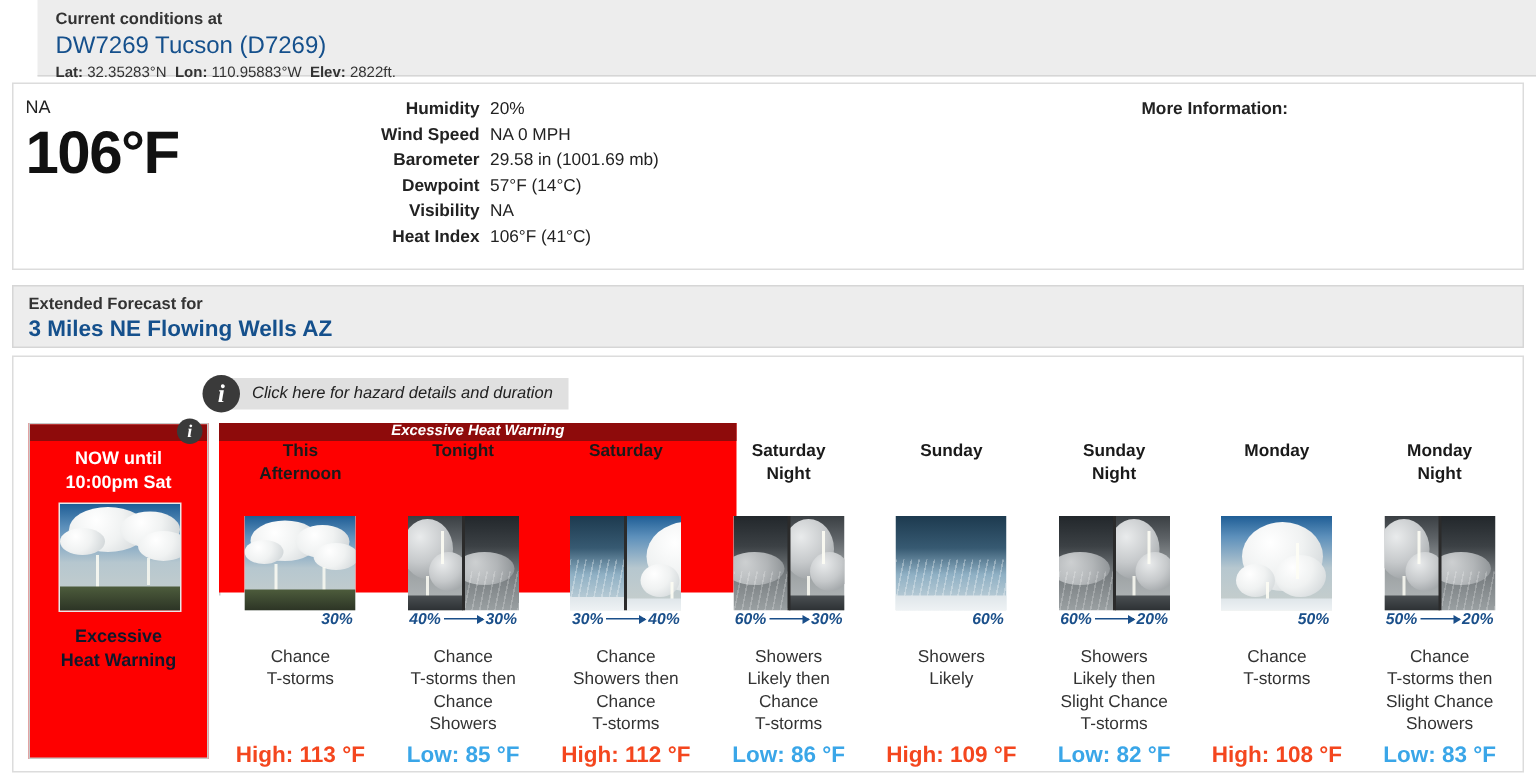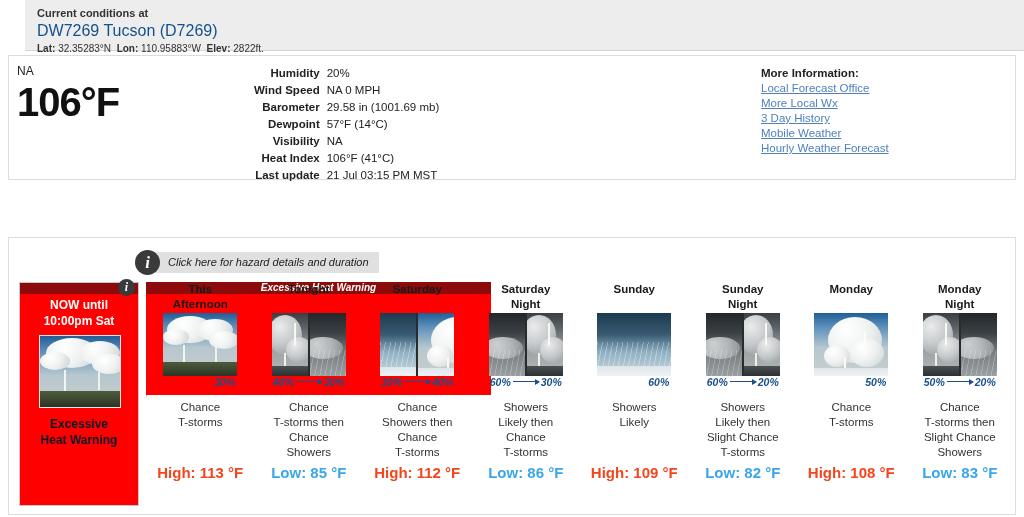--- a/index.html
+++ b/index.html
@@ -109,21 +109,21 @@
     position:absolute; left:0; top:0; width:100%; height:12px; background:#8e0b0b;
     color:#fff; font-size:10px; font-style:italic; font-weight:bold;
     text-align:center; line-height:12px;
   }
 
   
   .cols { position:absolute; left:137px; top:44px; width:868px; height:232px; display:flex; z-index:2; }
   .col { width:108.5px; position:relative; }
   .col .day {
     text-align:center; font-size:11.5px; font-weight:bold; color:#1a1a1a;
-    line-height:15px; height:31px;
+    line-height:15px; padding-top:12px; height:62px;
   }
   .col .iconwrap {
     position:relative; width:74px; height:63px; margin:0 auto;
     background:#fff; overflow:hidden;
   }
   .col .iconwrap.split { display:flex; }
   .col .half { width:37px; height:63px; position:relative; overflow:hidden; }
   .col .splitline {
     position:absolute; left:36px; top:0; width:2px; height:63px;
     background:#2b2b2b; z-index:4;
@@ -219,40 +219,33 @@
               <td class="v">57°F (14°C)</td>
             </tr>
             <tr>
               <td class="k">Visibility</td>
               <td class="v">NA</td>
             </tr>
             <tr>
               <td class="k">Heat Index</td>
               <td class="v">106°F (41°C)</td>
             </tr>
-            <tr>
-              <td class="k">Last update</td>
-              <td class="v">21 Jul 03:15 PM MST</td>
-            </tr>
           </tbody>
       </table>
     </div>
 
     <div class="cc-more">
       <div class="mi">More Information:</div>
-      <div>
-          <a href="#">Local Forecast Office</a>
-          <a href="#">More Local Wx</a>
-          <a href="#">3 Day History</a>
-          <a href="#">Mobile Weather</a>
-          <a href="#">Hourly Weather Forecast</a>
-        </div>
     </div>
   </div>
 
+  <div class="ef-head">
+    <div class="lbl">Extended Forecast for</div>
+    <div class="loc">3 Miles NE Flowing Wells AZ</div>
+  </div>
 
   <div class="fc-panel">
 
     <div class="haz-tip">
       <div class="ibtn">i</div>
       <div class="txt">Click here for hazard details and duration</div>
     </div>
 
     <div class="warn-card">
       <div class="topbar"></div>

